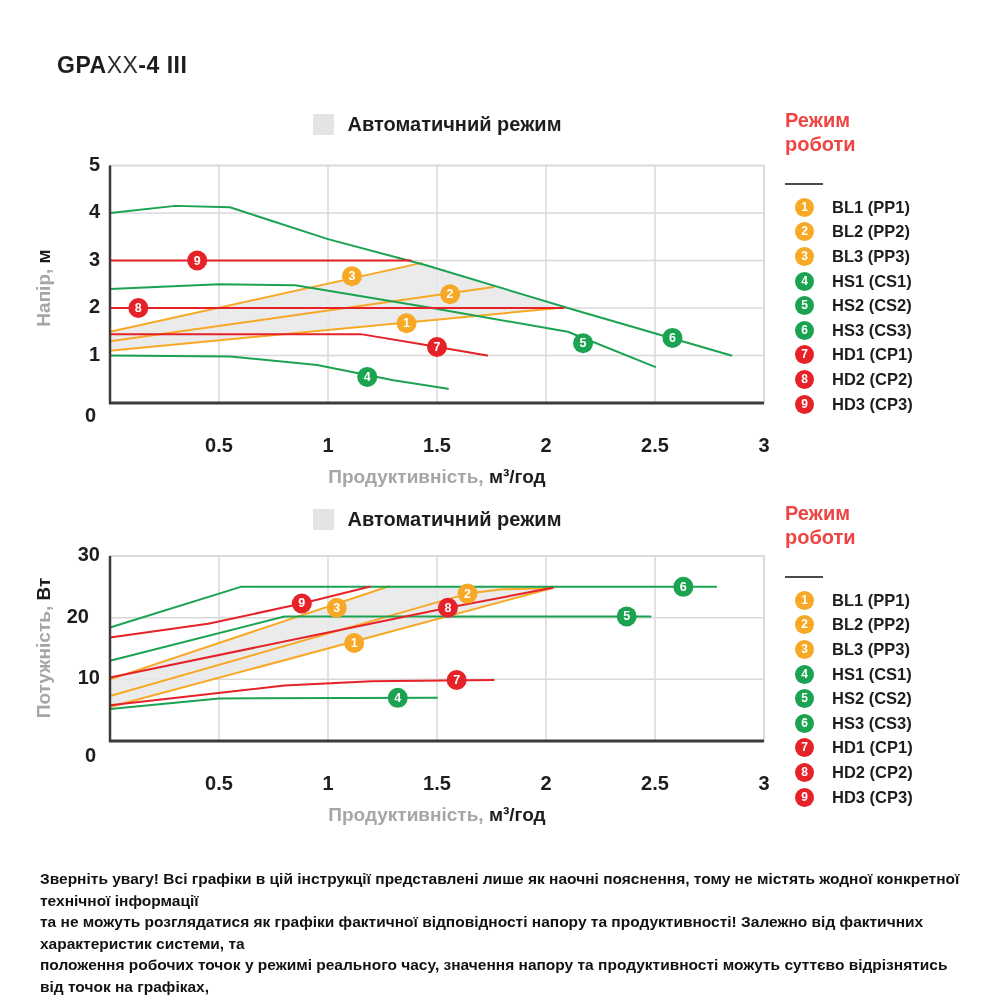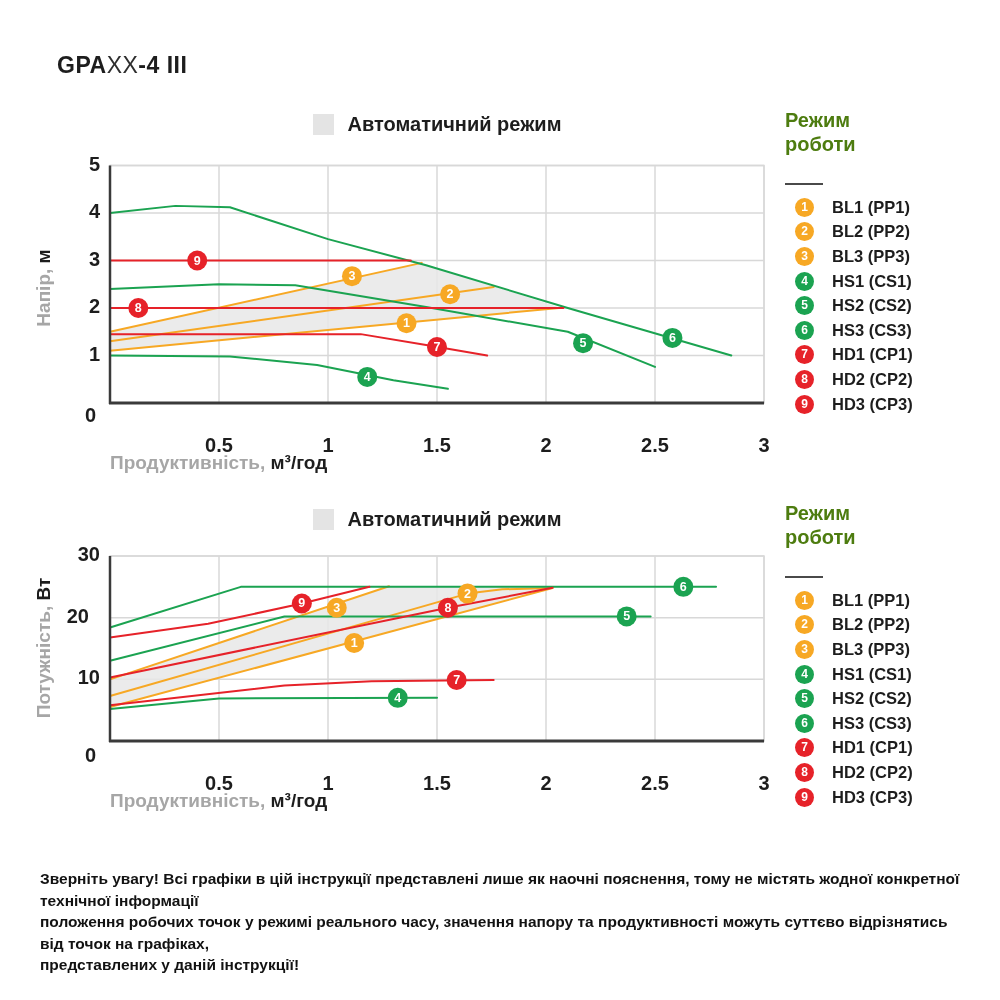--- a/index.html
+++ b/index.html
@@ -8,27 +8,27 @@
   #page-title{position:absolute;left:57px;top:52px;font-size:23px;letter-spacing:.5px;}
   #page-title .b{font-weight:800;color:#1d1d1d;}
   #page-title .l{font-weight:400;color:#2e2e2e;}
   .chart-title-row{position:absolute;left:110px;width:654px;display:flex;align-items:center;justify-content:center;gap:14px;}
   .chart-title-row .swatch{width:21px;height:21px;background:#e4e4e4;flex:0 0 auto;}
   .chart-title-row .t{font-size:20px;font-weight:800;}
   svg.plot{position:absolute;left:0;top:0;pointer-events:none;}
   .tick{position:absolute;font-size:20px;font-weight:800;color:#1d1d1d;}
   .xtick{width:60px;text-align:center;}
   .ytick{width:60px;text-align:right;}
-  .axis-title-x{position:absolute;left:110px;width:654px;font-size:19px;}
+  .axis-title-x{position:absolute;left:110px;width:654px;text-align:center;font-size:19px;margin-top:14px;}
   .axis-title-y{position:absolute;left:-74px;width:240px;height:26px;transform:rotate(-90deg);
                 text-align:center;font-size:19px;white-space:nowrap;}
   .lab-gray{color:#a6a6a6;font-weight:600;}
   .lab-bold{color:#1d1d1d;font-weight:800;}
   .legend{position:absolute;left:785px;width:200px;}
-  .legend-title{font-size:20px;font-weight:800;line-height:24px;color:#4d7c0f;}
+  .legend-title{font-size:20px;font-weight:800;line-height:24px;color:#ef4444;}
   .legend-rule{width:38px;height:2px;background:#4a4a4a;margin:27px 0 10px 0;}
   .legend-item{display:flex;align-items:center;height:24.6px;}
   .legend-badge{width:19px;height:19px;border-radius:50%;color:#fff;font-size:12px;font-weight:800;
                 line-height:19px;text-align:center;flex:0 0 auto;margin-left:10px;}
   .legend-item-label{margin-left:18px;font-size:16.5px;font-weight:700;color:#1d1d1d;}
   #footer{position:absolute;left:40px;top:868px;width:925px;font-size:15.5px;font-weight:700;
           line-height:21.5px;color:#121212;}
 </style>
 </head>
 <body>
@@ -253,20 +253,21 @@
         </div>
         <div class="legend-item">
           <span class="legend-badge" style="background: rgb(230, 34, 41);">9</span>
           <span class="legend-item-label">HD3 (CP3)</span>
         </div>
       </div>
   </div>
 
   <div id="footer">
     <div>Зверніть увагу! Всі графіки в цій інструкції представлені лише як наочні пояснення, тому не містять жодної конкретної технічної інформації</div>
+    <div>та не можуть розглядатися як графіки фактичної відповідності напору та продуктивності! Залежно від фактичних характеристик системи, та</div>
     <div>положення робочих точок у режимі реального часу, значення напору та продуктивності можуть суттєво відрізнятись від точок на графіках,</div>
     <div>представлених у даній інструкції!</div>
   </div>
 
 <div class="tick xtick" style="left: 189px; top: 434px;">0.5</div>
     <div class="tick xtick" style="left: 298px; top: 434px;">1</div>
     <div class="tick xtick" style="left: 407px; top: 434px;">1.5</div>
     <div class="tick xtick" style="left: 516px; top: 434px;">2</div>
     <div class="tick xtick" style="left: 625px; top: 434px;">2.5</div>
     <div class="tick xtick" style="left: 734px; top: 434px;">3</div>

